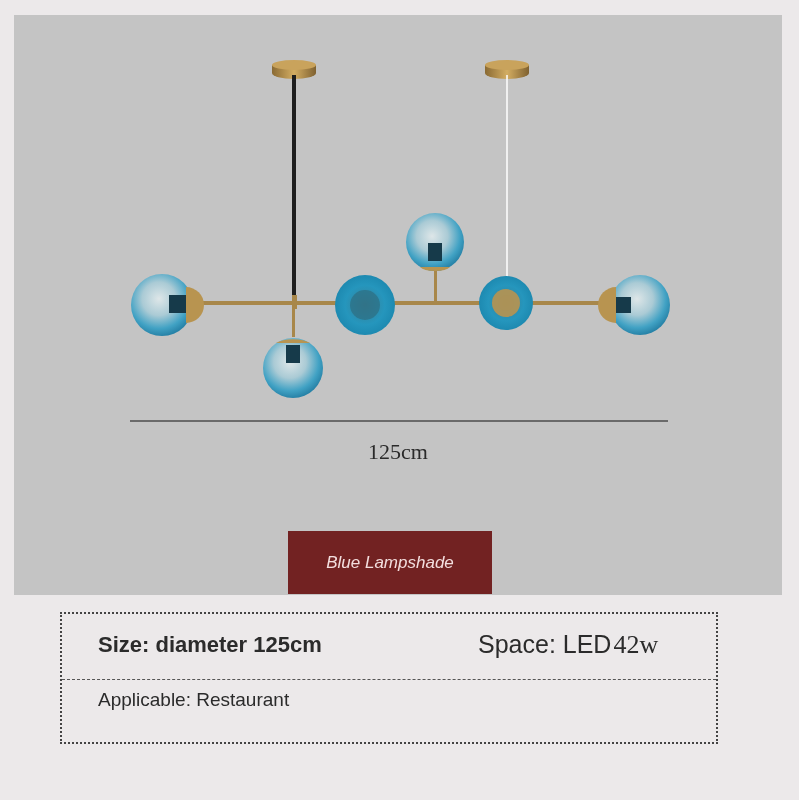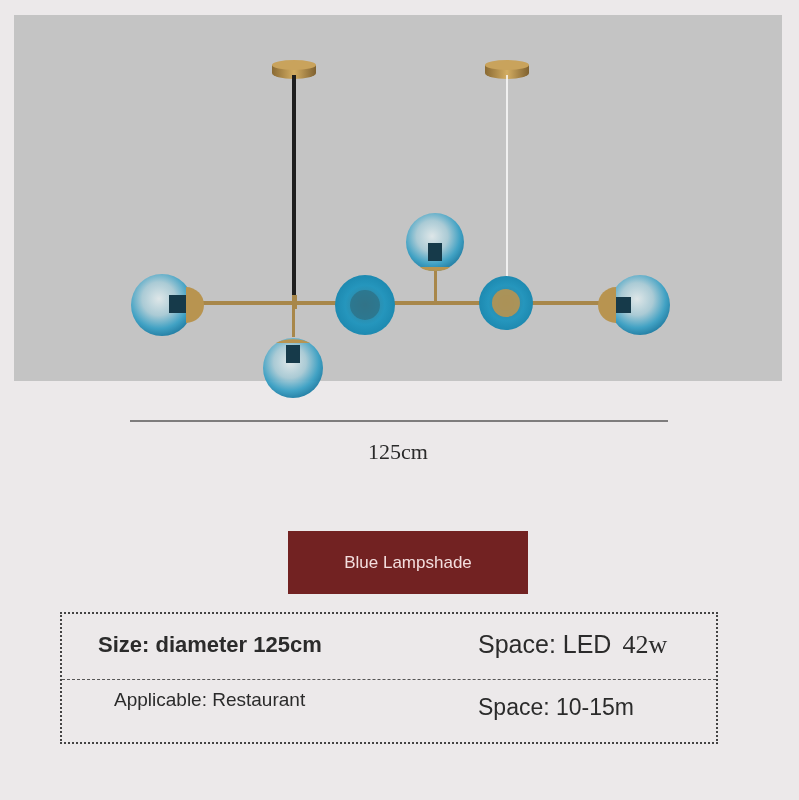--- a/index.html
+++ b/index.html
@@ -1,27 +1,27 @@
 <!DOCTYPE html>
 <html><head>
 <meta charset="utf-8">
 <style>
   html,body{margin:0;padding:0;}
   body{width:799px;height:800px;background:#ece9ea;position:relative;overflow:hidden;font-family:"Liberation Sans",sans-serif;}
-  .photo{position:absolute;left:14px;top:15px;width:768px;height:366px;background:#c4c4c4;}
+  .photo{position:absolute;left:14px;top:15px;width:768px;height:580px;background:#c4c4c4;}
   .photo svg{position:absolute;left:0;top:0;}
   .dim-label{position:absolute;left:0;width:768px;top:424px;text-align:center;font-family:"Liberation Serif",serif;font-size:22px;color:#2a2a2a;}
-  .tag{position:absolute;left:288px;top:531px;width:240px;height:63px;background:#722222;color:#f3dede;font-size:17px;display:flex;align-items:center;justify-content:center;}
+  .tag{position:absolute;left:288px;top:531px;width:204px;height:63px;background:#722222;color:#f3dede;font-size:17px;display:flex;align-items:center;justify-content:center;font-style:italic;}
   .spec{position:absolute;left:60px;top:612px;width:658px;height:132px;border:2px dotted #444;box-sizing:border-box;}
   .spec .divider{position:absolute;left:0;right:0;top:65px;border-top:1px dashed #555;}
   .cell{position:absolute;color:#2b2b2b;white-space:nowrap;}
   .c1{left:36px;top:18px;font-size:22px;font-weight:bold;}
   .c2{left:416px;top:16px;font-size:25px;}
-  .c2 .unit{font-family:"Liberation Serif",serif;font-size:26px;margin-left:11px;}
-  .c3{left:52px;top:75px;font-size:19px;}
+  .c2 .unit{font-family:"Liberation Serif",serif;font-size:26px;margin-left:2px;}
+  .c3{left:36px;top:75px;font-size:19px;}
   .c4{left:416px;top:80px;font-size:23px;}
 </style>
 </head>
 <body>
 
 <div class="photo">
   <svg width="768" height="482" viewBox="0 0 768 482">
     <defs>
       <radialGradient id="glass" cx="45%" cy="40%" r="60%">
         <stop offset="0%" stop-color="#dfe8ea"></stop>
@@ -95,14 +95,13 @@
   <div class="dim-label">125cm</div>
 </div>
 
 <div class="tag">Blue Lampshade</div>
 
 <div class="spec">
   <div class="divider"></div>
   <div class="cell c1">Size: diameter 125cm</div>
   <div class="cell c2"><span>Space: LED</span><span class="unit">42w</span></div>
   <div class="cell c3">Applicable: Restaurant</div>
-  <div class="cell c4">Space: 10-15m</div>
 </div>
 
 </body></html>

